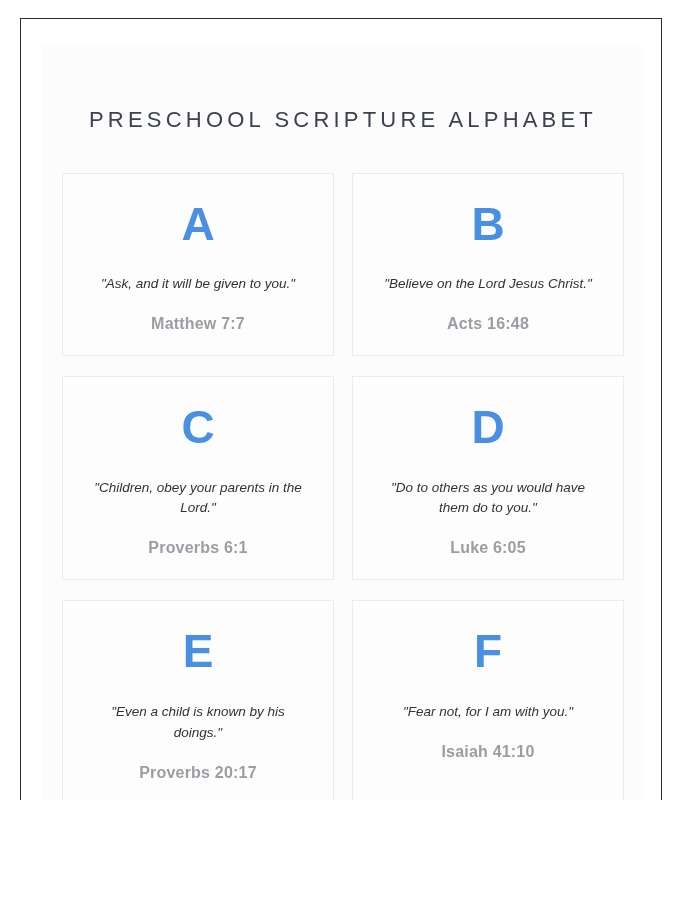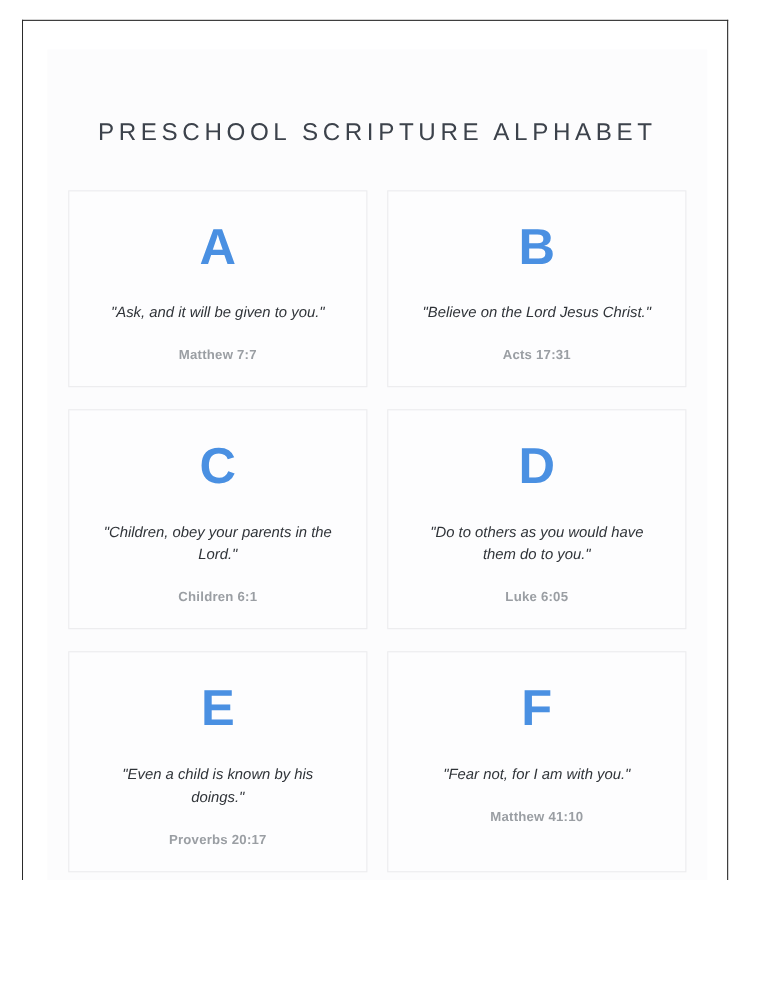--- a/index.html
+++ b/index.html
@@ -94,21 +94,21 @@
     font-style: italic;
     font-size: 13.5px;
     line-height: 1.55;
     color: #2f3338;
     margin: 0 0 20px 0;
     max-width: 215px;
   }
 
   .card-reference {
     font-family: "Liberation Sans", sans-serif;
-    font-size: 12px;
+    font-size: 16px;
     font-weight: bold;
     color: #9a9ea3;
     margin: 0;
     letter-spacing: 0.2px;
   }
 </style>
 </head>
 <body>
 
 <div id="window-frame">
@@ -121,43 +121,43 @@
 
         <div class="letter-card card-row-1">
           <span class="card-letter">A</span>
           <p class="card-verse">"Ask, and it will be given to you."</p>
           <p class="card-reference">Matthew 7:7</p>
         </div>
 
         <div class="letter-card card-row-1">
           <span class="card-letter">B</span>
           <p class="card-verse">"Believe on the Lord Jesus Christ."</p>
-          <p class="card-reference">Acts 17:31</p>
+          <p class="card-reference">Acts 16:48</p>
         </div>
 
         <div class="letter-card card-row-2">
           <span class="card-letter">C</span>
           <p class="card-verse">"Children, obey your parents in the Lord."</p>
-          <p class="card-reference">Children 6:1</p>
+          <p class="card-reference">Proverbs 6:1</p>
         </div>
 
         <div class="letter-card card-row-2">
           <span class="card-letter">D</span>
           <p class="card-verse">"Do to others as you would have them do to you."</p>
           <p class="card-reference">Luke 6:05</p>
         </div>
 
         <div class="letter-card card-row-2">
           <span class="card-letter">E</span>
           <p class="card-verse">"Even a child is known by his doings."</p>
           <p class="card-reference">Proverbs 20:17</p>
         </div>
 
         <div class="letter-card card-row-2">
           <span class="card-letter">F</span>
           <p class="card-verse">"Fear not, for I am with you."</p>
-          <p class="card-reference">Matthew 41:10</p>
+          <p class="card-reference">Isaiah 41:10</p>
         </div>
 
       </div>
     </div>
   </div>
 </div>
 
 </body></html>

